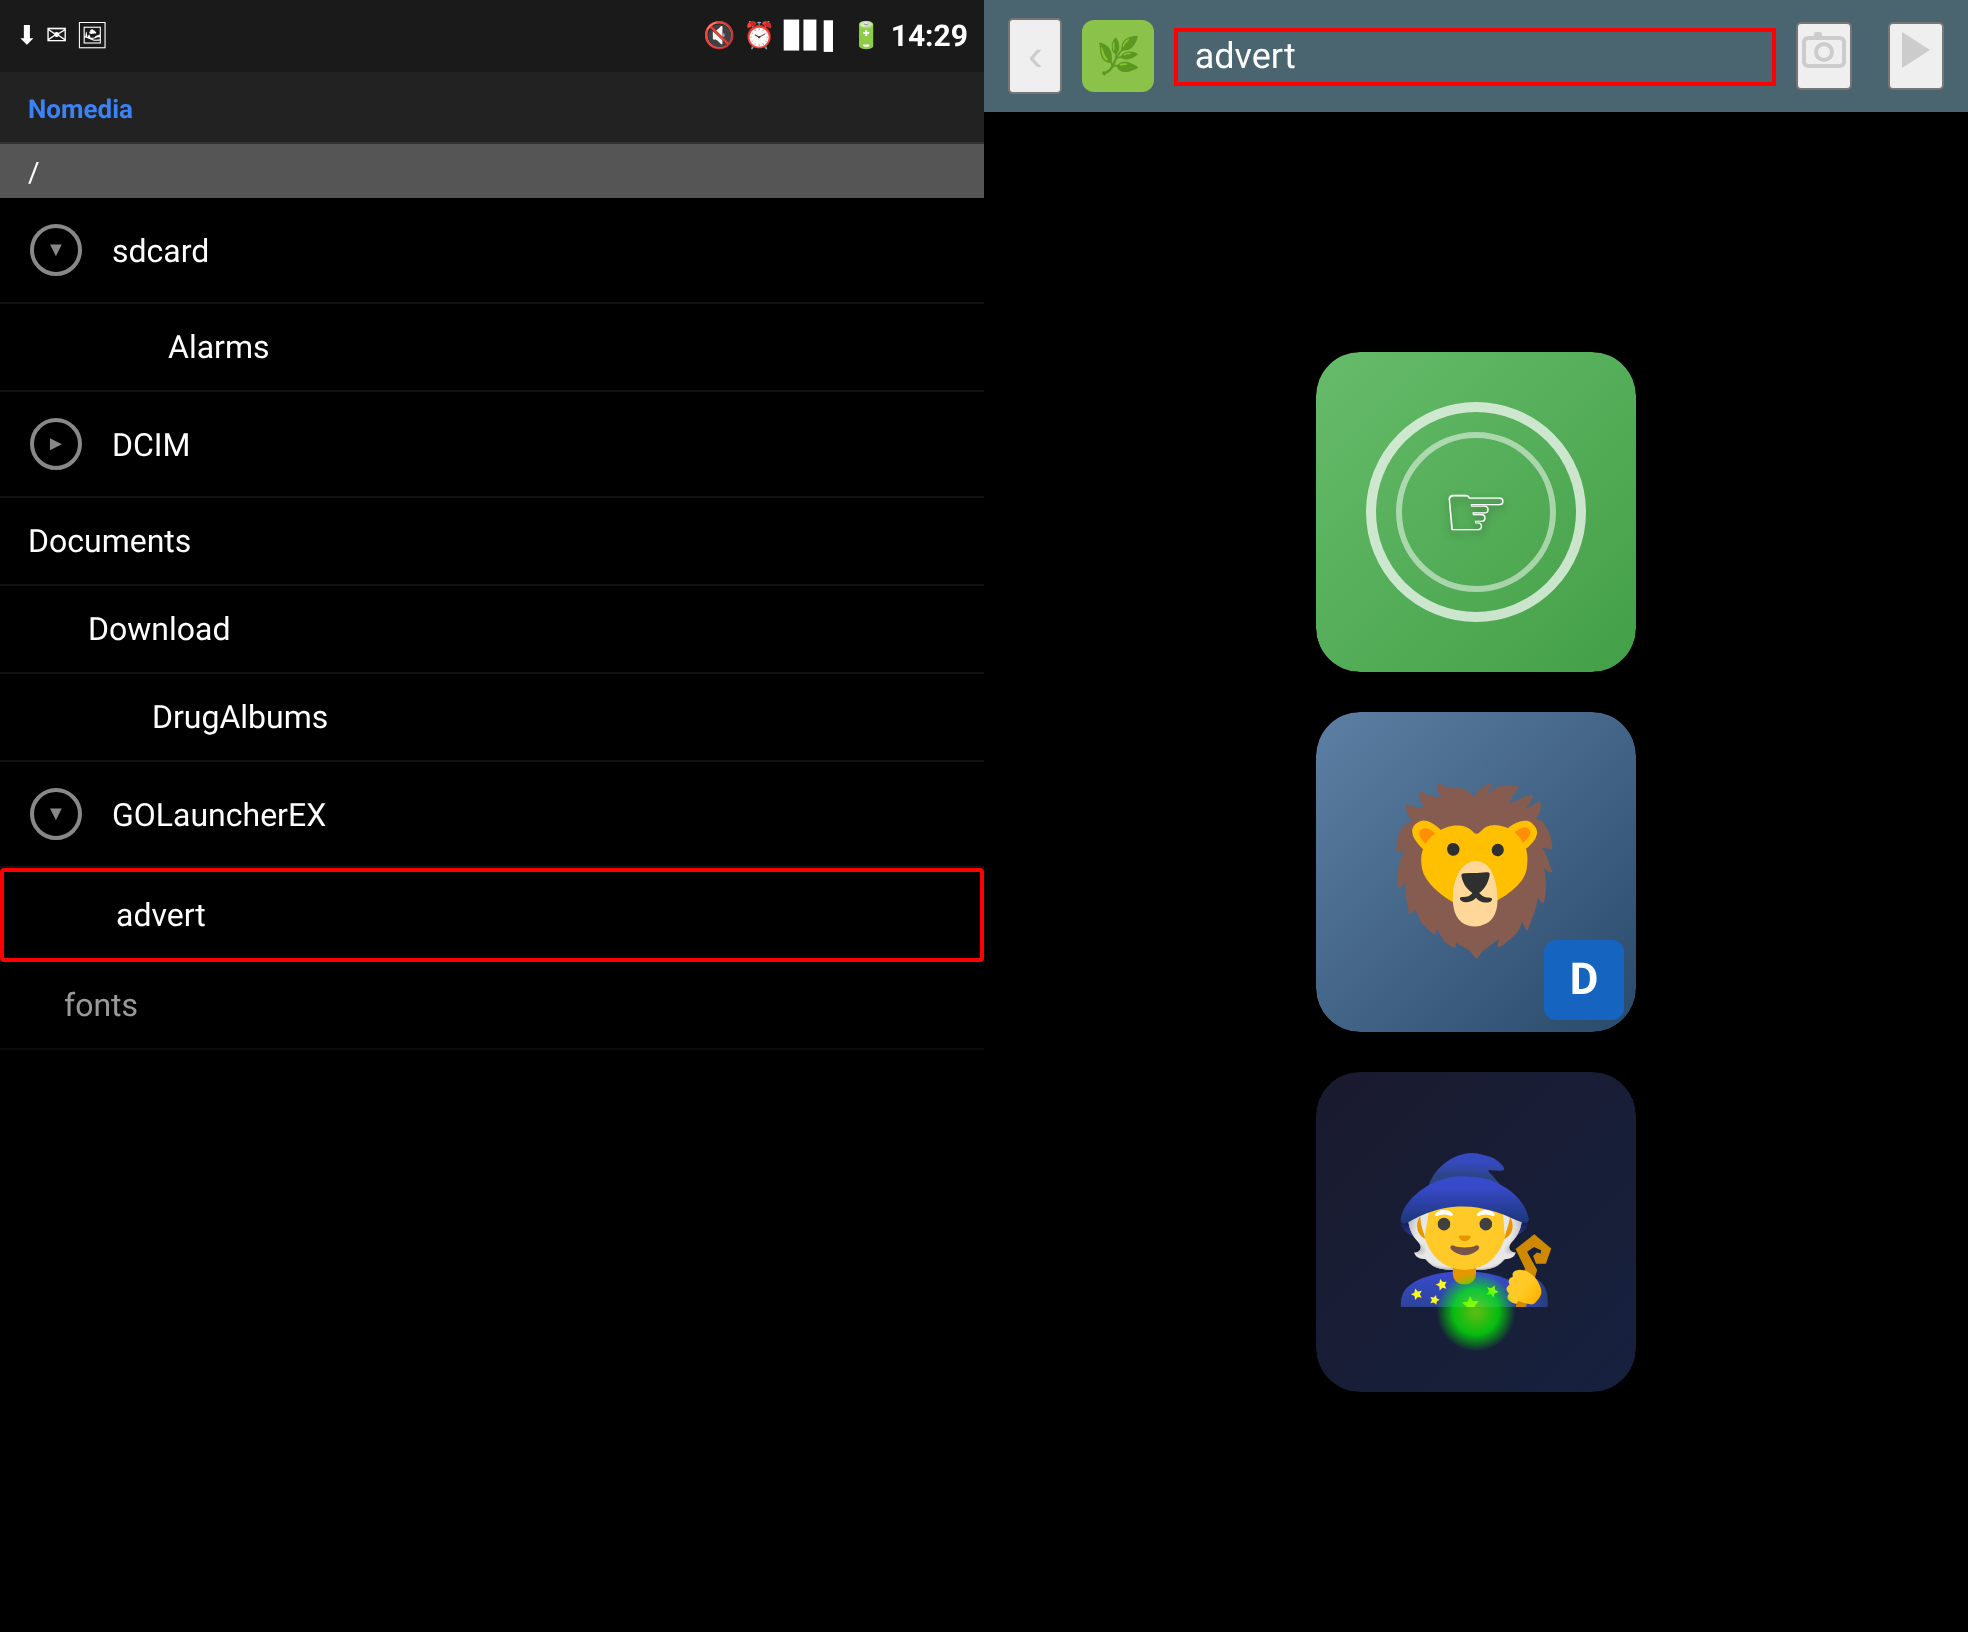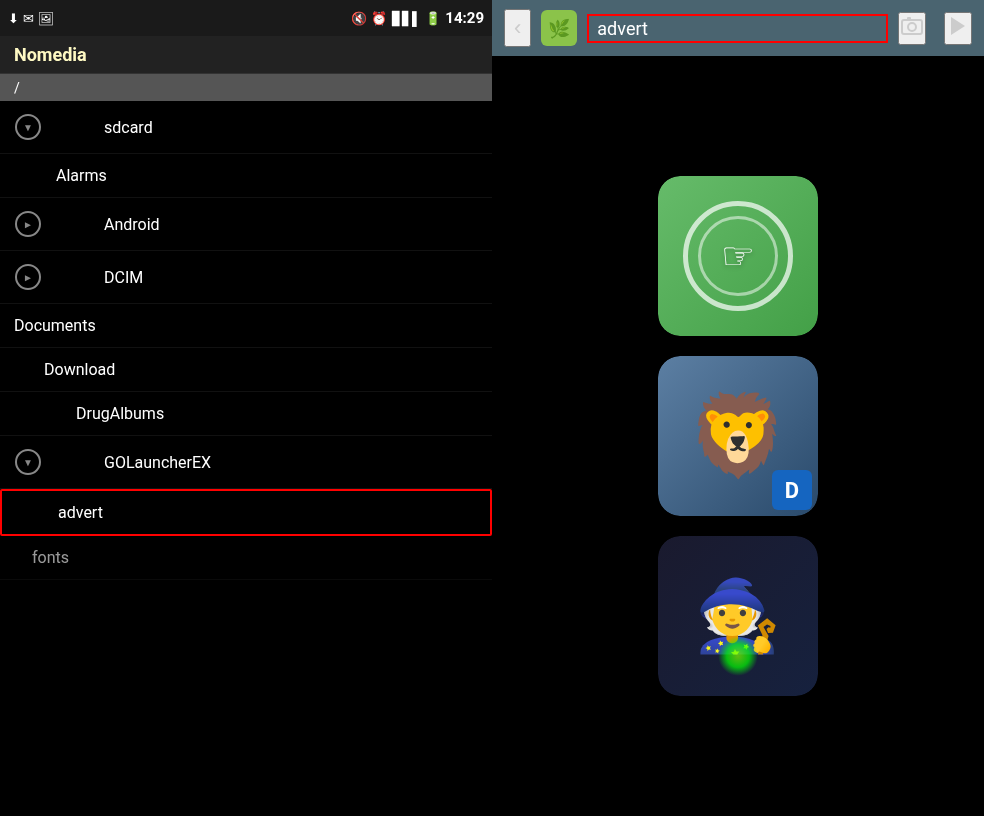--- a/index.html
+++ b/index.html
@@ -48,22 +48,22 @@
       font-weight: bold;
     }
 
     .app-header {
       background: #222;
       padding: 8px 14px;
       border-bottom: 1px solid #333;
     }
 
     .app-title {
-      color: #fef9c3;
-      font-size: 18px;
+      color: #3b82f6;
+      font-size: 13px;
       font-weight: bold;
     }
 
     .path-bar {
       background: #555;
       padding: 4px 14px;
     }
 
     .path-text {
       color: #fff;
@@ -75,21 +75,20 @@
       overflow-y: auto;
       background: #000;
     }
 
     .file-item {
       display: flex;
       align-items: center;
       padding: 12px 14px;
       border-bottom: 1px solid #111;
       cursor: pointer;
-      gap: 48px;
     }
 
     .file-item-icon {
       width: 28px;
       height: 28px;
       margin-right: 14px;
       display: flex;
       align-items: center;
       justify-content: center;
       flex-shrink: 0;
@@ -342,30 +341,24 @@
 
   <div class="file-list">
 
     <div class="file-item">
       <div class="file-item-icon">
         <div class="circle-icon down-arrow"></div>
       </div>
       <span class="file-item-name">sdcard</span>
     </div>
 
-    <div class="file-item" style="padding-left: 56px;">
+    <div class="file-item" style="padding-left: 84px;">
       <span class="file-item-name">Alarms</span>
     </div>
 
-    <div class="file-item">
-      <div class="file-item-icon">
-        <div class="circle-icon right-arrow"></div>
-      </div>
-      <span class="file-item-name">Android</span>
-    </div>
 
 
     <div class="file-item">
       <div class="file-item-icon">
         <div class="circle-icon right-arrow"></div>
       </div>
       <span class="file-item-name">DCIM</span>
     </div>
 
     <div class="file-item" style="">

